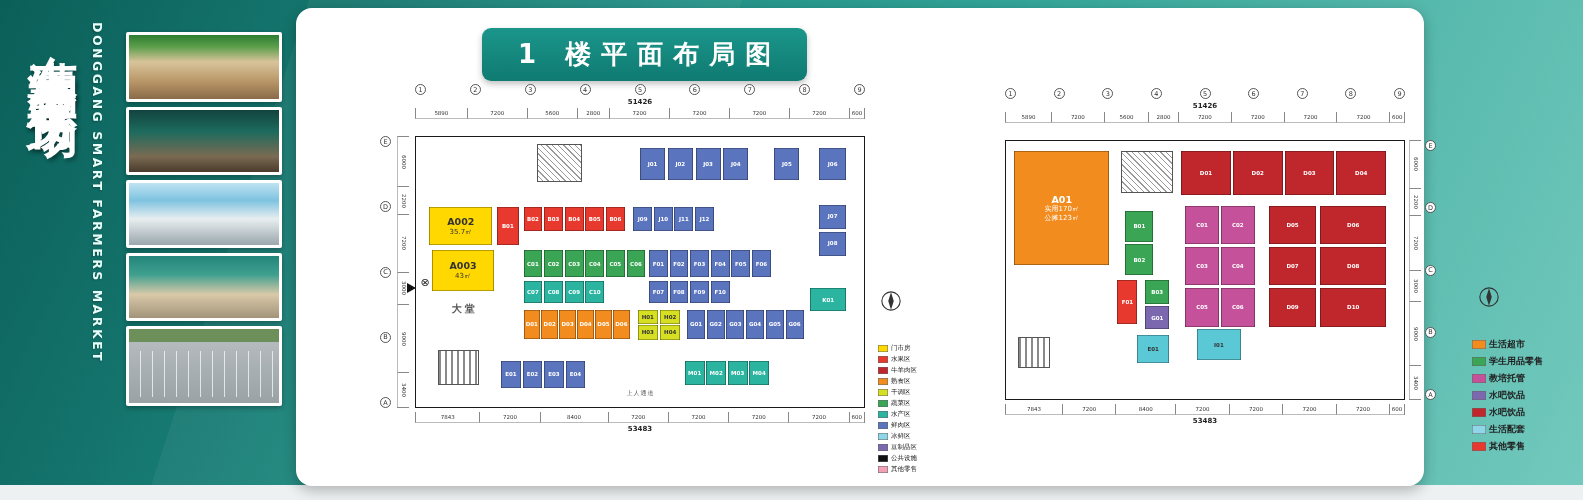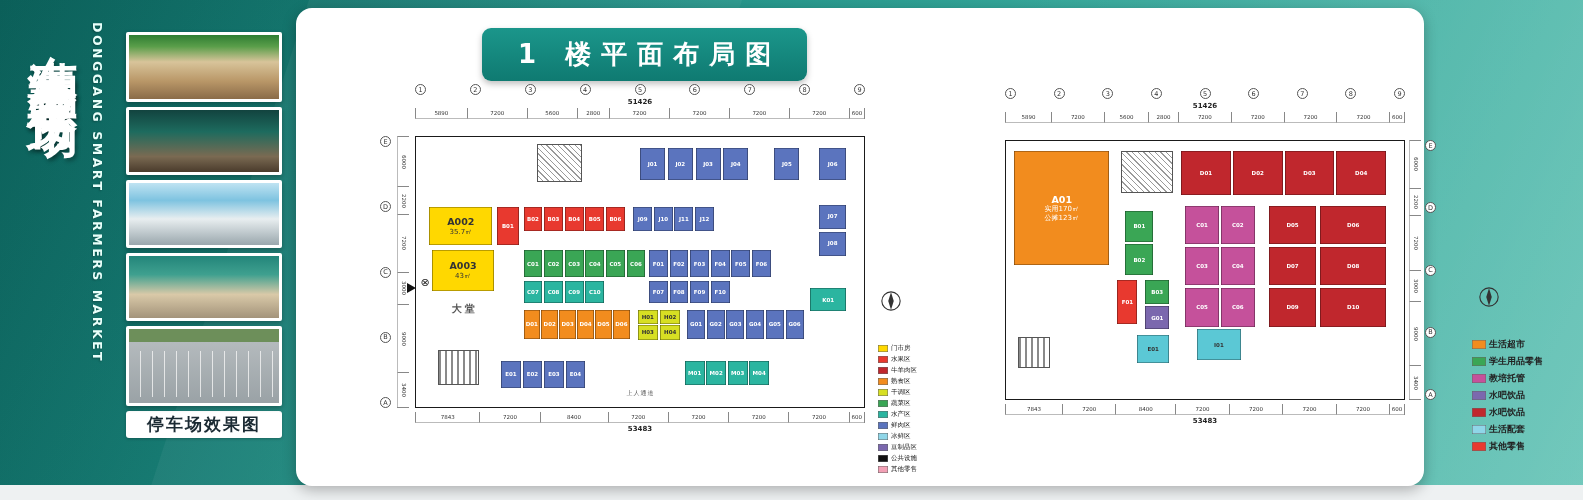--- a/index.html
+++ b/index.html
@@ -114,21 +114,20 @@
 
   <div class="brand-cn">东港智慧农贸市场</div>
   <div class="brand-en">DONGGANG SMART FARMERS MARKET</div>
 
   <div class="photo-col">
     <div class="photo p1"></div>
     <div class="photo p2"></div>
     <div class="photo p3"></div>
     <div class="photo p4"></div>
     <div class="photo p5"></div>
-    <div class="photo-label">停车场效果图</div>
   </div>
 
   <div class="panel">
     <div class="floor-title t1">1 楼平面布局图</div>
 
     <div class="axisrow" id="axisrow1">
         <span class="axis">1</span>
         <span class="axis">2</span>
         <span class="axis">3</span>
         <span class="axis">4</span>

